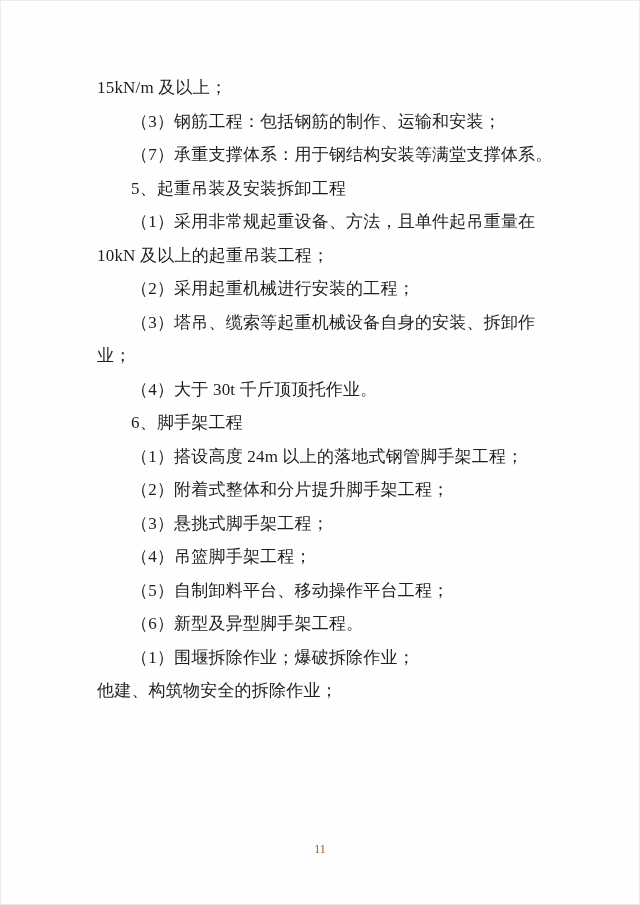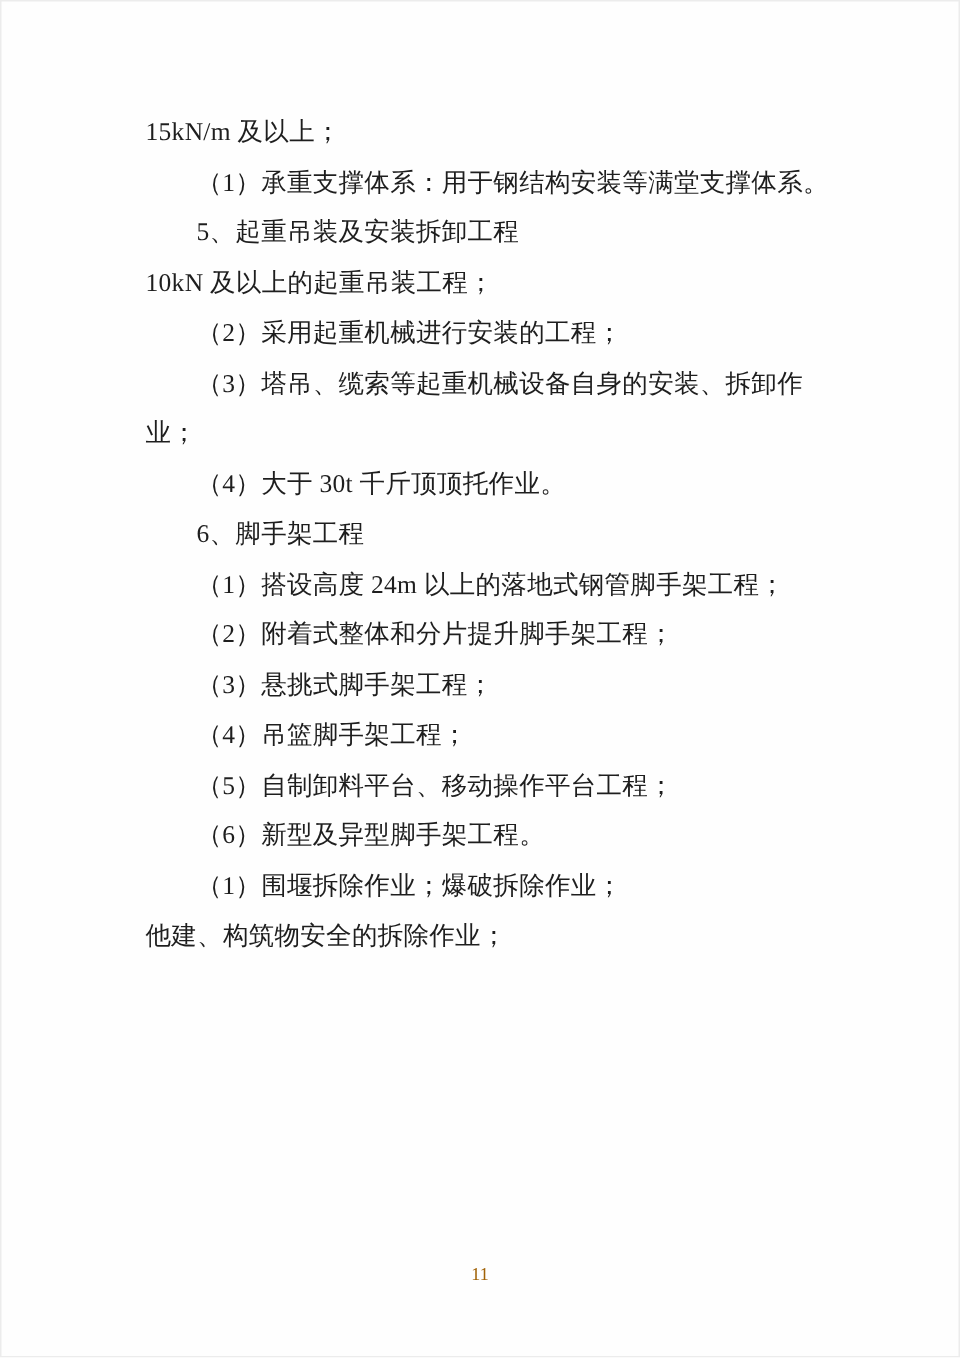--- a/index.html
+++ b/index.html
@@ -44,22 +44,24 @@
     font-size: 12px;
     color: #a16207;
     letter-spacing: 0;
   }
 </style>
 </head>
 <body>
 
 <div class="page">
   <p class="line">15kN/m 及以上；</p>
-  <p class="line indent">（1）承重支撑体系：用于钢结构安装等满堂支撑体系。</p>
+  <p class="line indent">（3）钢筋工程：包括钢筋的制作、运输和安装；</p>
+  <p class="line indent">（7）承重支撑体系：用于钢结构安装等满堂支撑体系。</p>
   <p class="line indent">5、起重吊装及安装拆卸工程</p>
+  <p class="line indent">（1）采用非常规起重设备、方法，且单件起吊重量在</p>
   <p class="line">10kN 及以上的起重吊装工程；</p>
   <p class="line indent">（2）采用起重机械进行安装的工程；</p>
   <p class="line indent">（3）塔吊、缆索等起重机械设备自身的安装、拆卸作</p>
   <p class="line">业；</p>
   <p class="line indent">（4）大于 30t 千斤顶顶托作业。</p>
   <p class="line indent">6、脚手架工程</p>
   <p class="line indent">（1）搭设高度 24m 以上的落地式钢管脚手架工程；</p>
   <p class="line indent">（2）附着式整体和分片提升脚手架工程；</p>
   <p class="line indent">（3）悬挑式脚手架工程；</p>
   <p class="line indent">（4）吊篮脚手架工程；</p>

